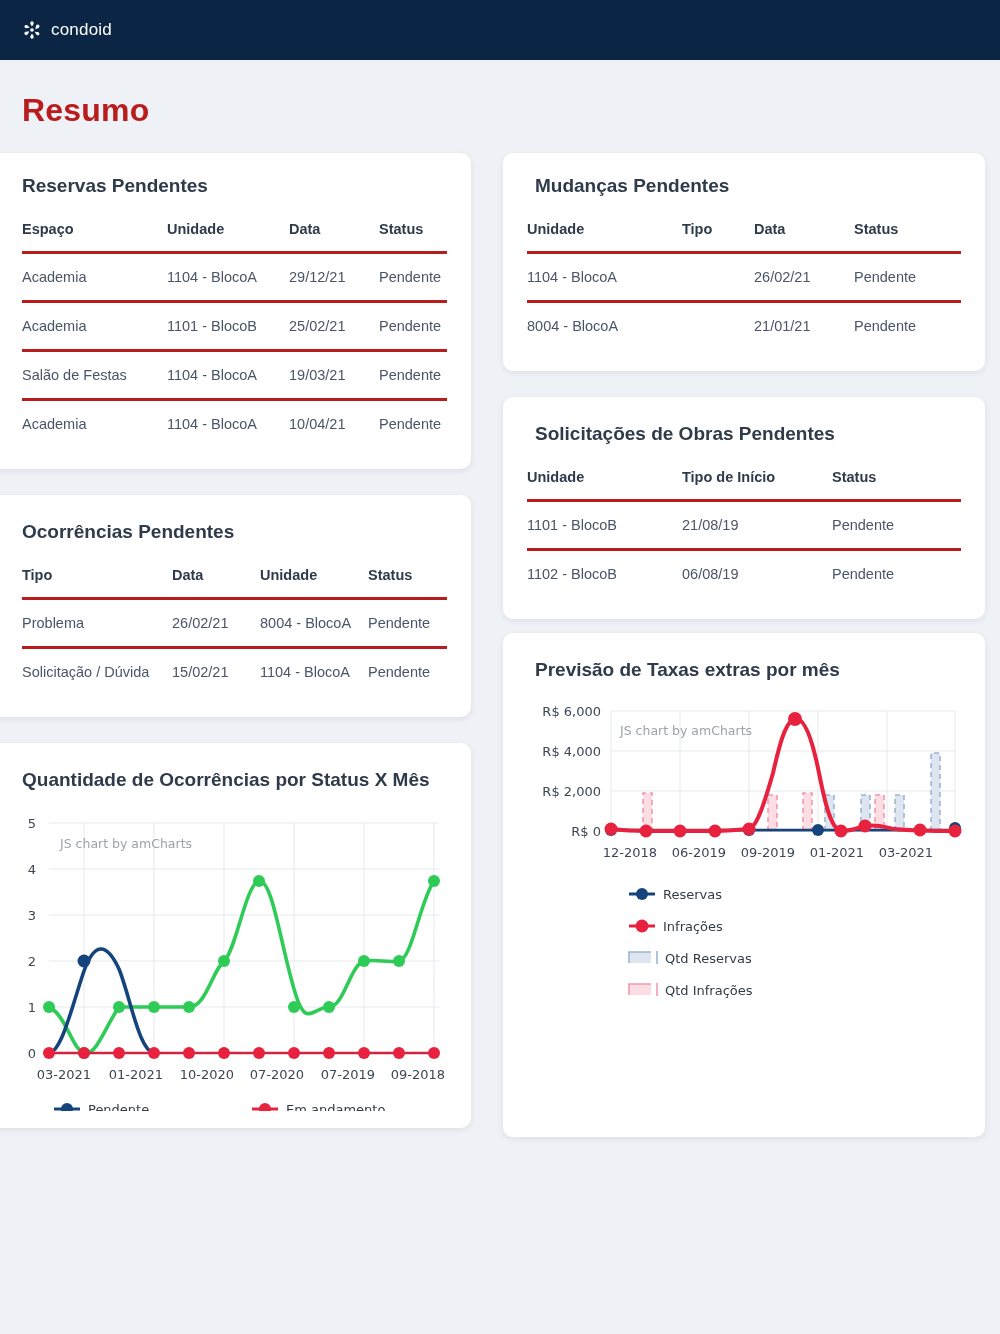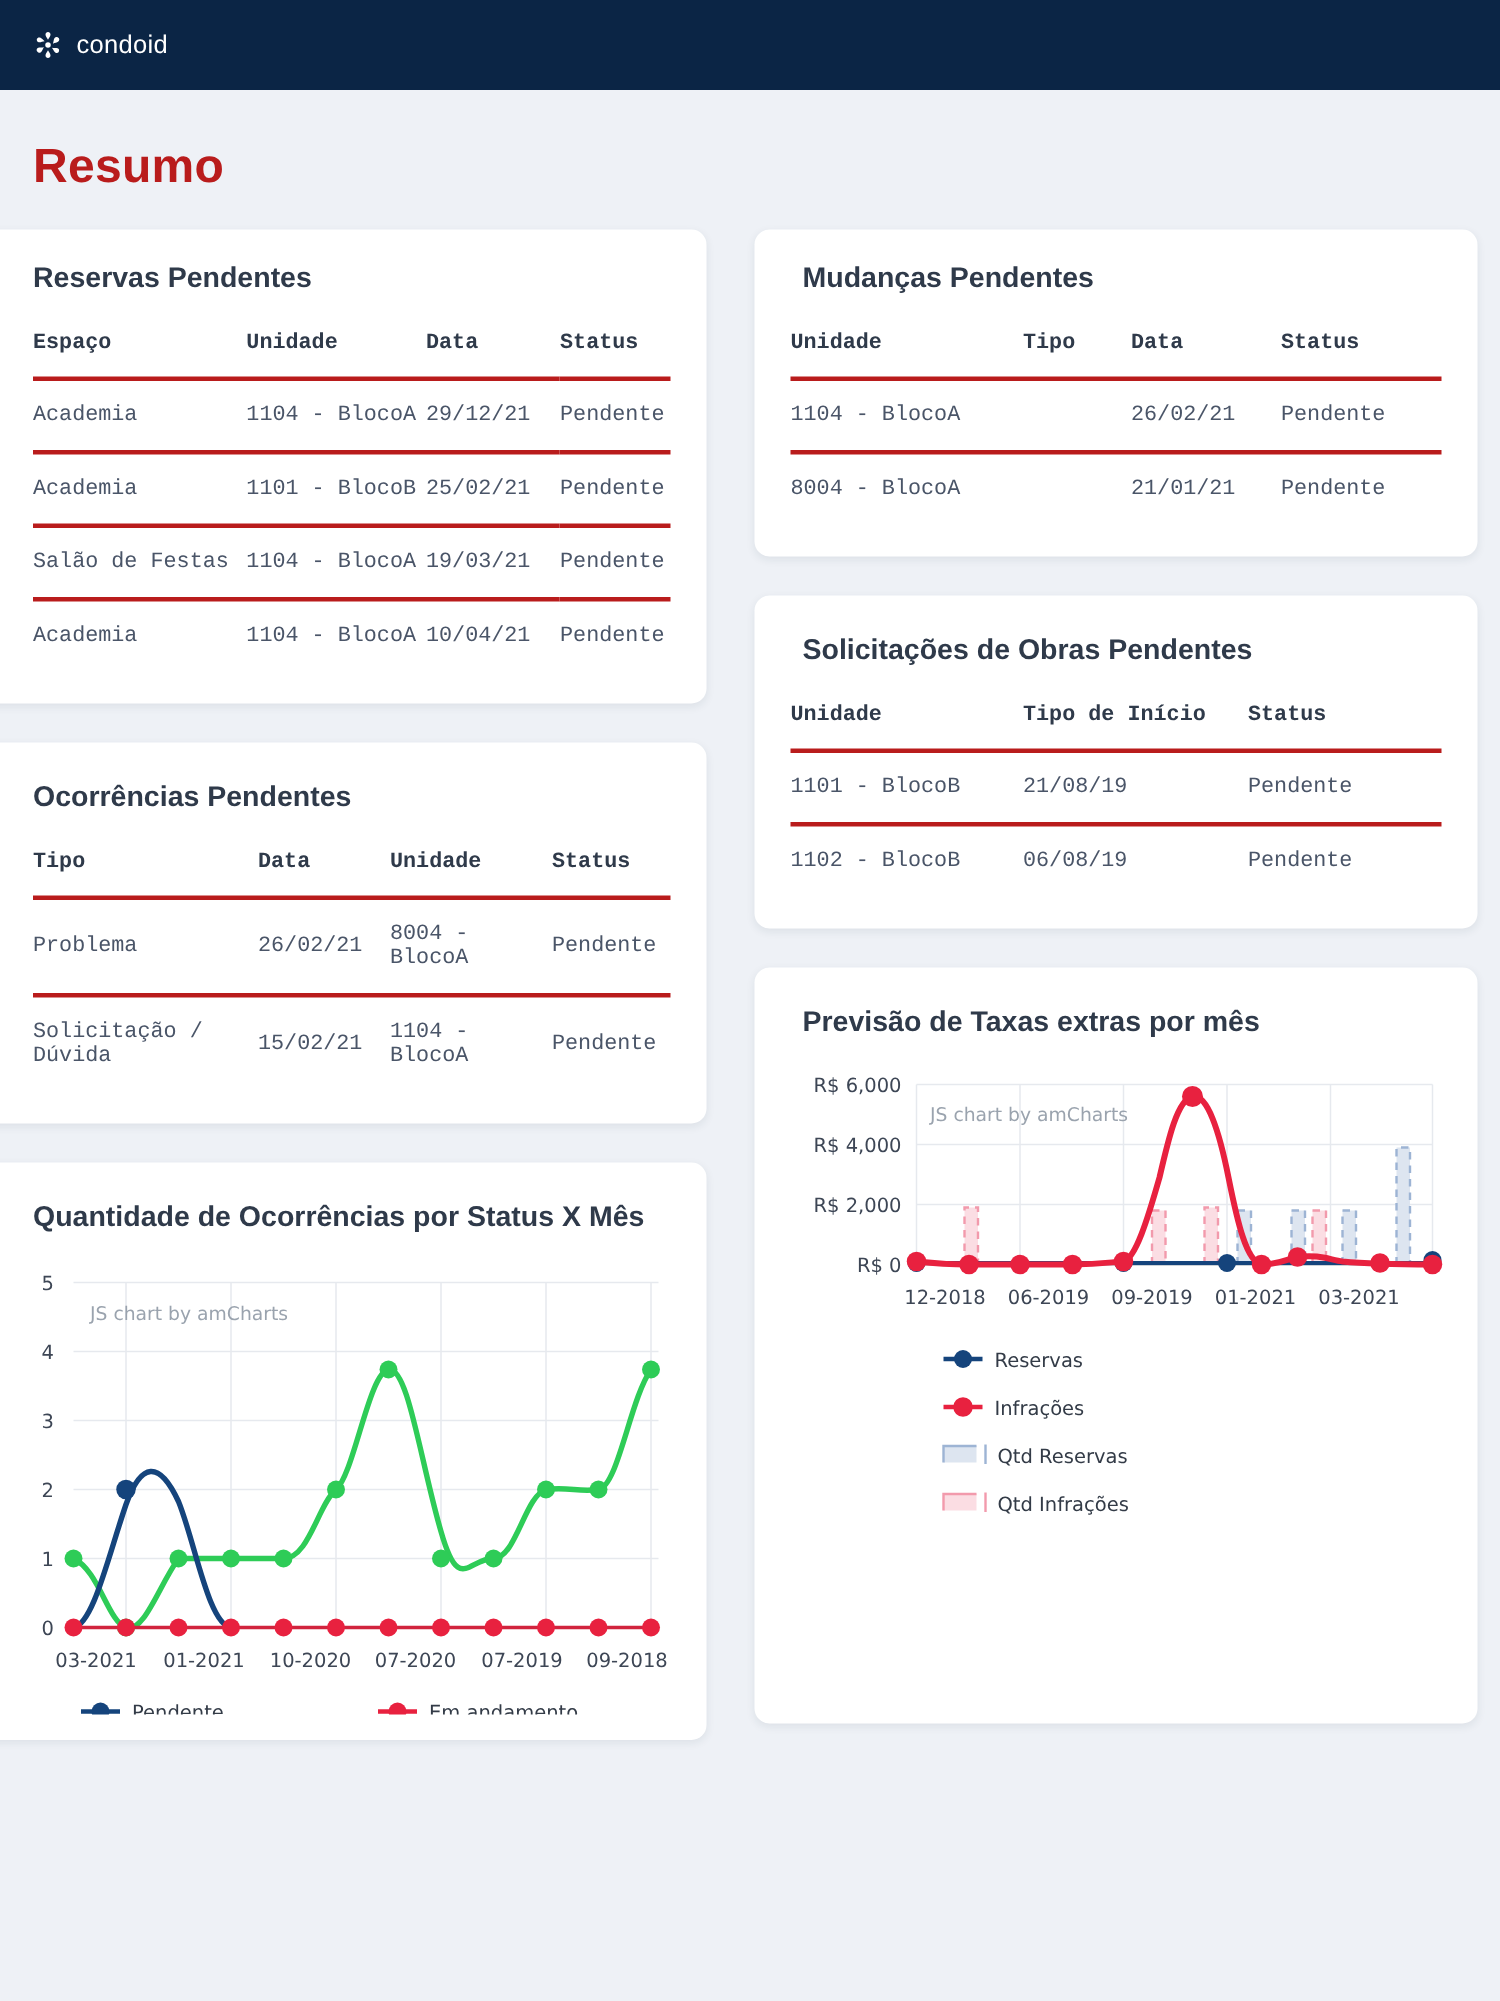--- a/index.html
+++ b/index.html
@@ -44,21 +44,21 @@
   .card-left  { margin-left: -16px; width: 487px; }
   .card-right { margin-left: 16px; width: 482px; }
 
   .card-title {
     font-size: 19px; font-weight: 700; color: #2f3a4a;
     padding: 22px 0 0 38px;
   }
   .card-right .card-title { padding-left: 32px; }
 
   
-  table { width: 100%; border-collapse: collapse; font-family: Liberation Mono, monospace; }
+  table { width: 100%; border-collapse: collapse; }
   .tbl-wrap { padding: 14px 24px 22px 38px; }
   .card-right .tbl-wrap { padding-left: 24px; padding-right: 24px; }
   th {
     text-align: left; font-size: 14.5px; font-weight: 700;
     color: #2f3a4a; padding: 10px 4px 14px 0;
   }
   td {
     text-align: left; font-size: 14.5px; font-weight: 400;
     color: #4a5568; padding: 15px 4px 15px 0;
     border-top: 3px solid #b91c1c;
@@ -329,21 +329,21 @@
             <tr>
               <td>1102 - BlocoB</td>
               <td>06/08/19</td>
               <td>Pendente</td>
             </tr>
           </tbody>
         </table>
       </div>
     </div>
 
-    <div class="card card-right" style="margin-top:26px;height:504px;">
+    <div class="card card-right" style="margin-top:14px;height:504px;">
       <div class="card-title" style="padding-top:26px;">Previsão de Taxas extras por mês</div>
       <div class="chart-box">
         <svg width="470" height="372" viewBox="0 0 470 372">
 
           <g stroke="#e6e9ee" stroke-width="1">
             <line x1="108" y1="30" x2="452" y2="30"></line>
             <line x1="108" y1="70" x2="452" y2="70"></line>
             <line x1="108" y1="110" x2="452" y2="110"></line>
           </g>
           <g stroke="#e6e9ee" stroke-width="1">

